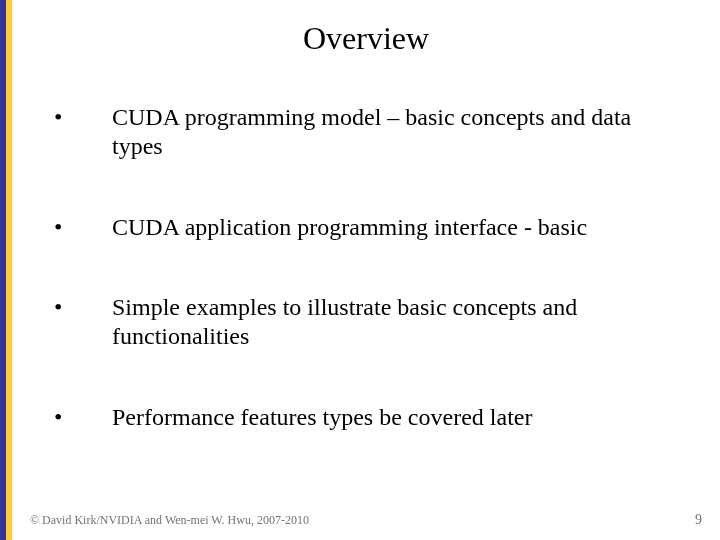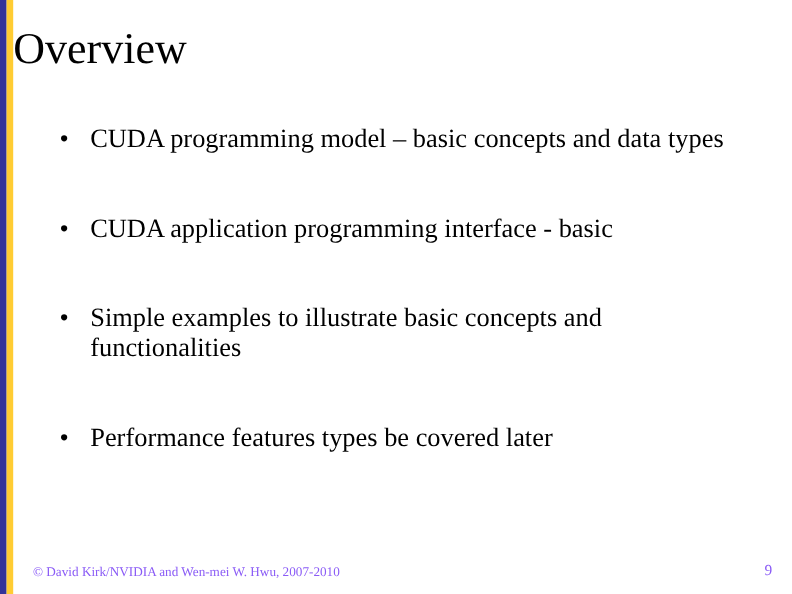--- a/index.html
+++ b/index.html
@@ -34,23 +34,23 @@
     }
     .content {
       position: absolute;
       left: 12px;
       right: 0;
       top: 0;
       bottom: 0;
       padding: 0;
     }
     .title {
-      font-size: 40px;
+      font-size: 32px;
       font-weight: normal;
-      text-align: left;
+      text-align: center;
       margin-top: 20px;
       margin-bottom: 46px;
       color: #000;
     }
     .bullets {
       padding-left: 42px;
       padding-right: 40px;
     }
     .bullet-item {
       display: flex;
@@ -60,31 +60,32 @@
       color: #000;
       line-height: 1.2;
     }
     .bullet-dot {
       width: 28px;
       flex-shrink: 0;
       font-size: 24px;
     }
     .bullet-text {
       flex: 1;
+      margin-left: 30px;
     }
     .footer {
       position: absolute;
       bottom: 12px;
       left: 18px;
       right: 18px;
       display: flex;
       justify-content: space-between;
       align-items: flex-end;
       font-size: 12px;
-      color: #8b5cf6;
+      color: #737373;
     }
     .footer-left {
       line-height: 1.25;
     }
     .footer-right {
       font-size: 14px;
     }
   </style>
 </head>
 <body>

